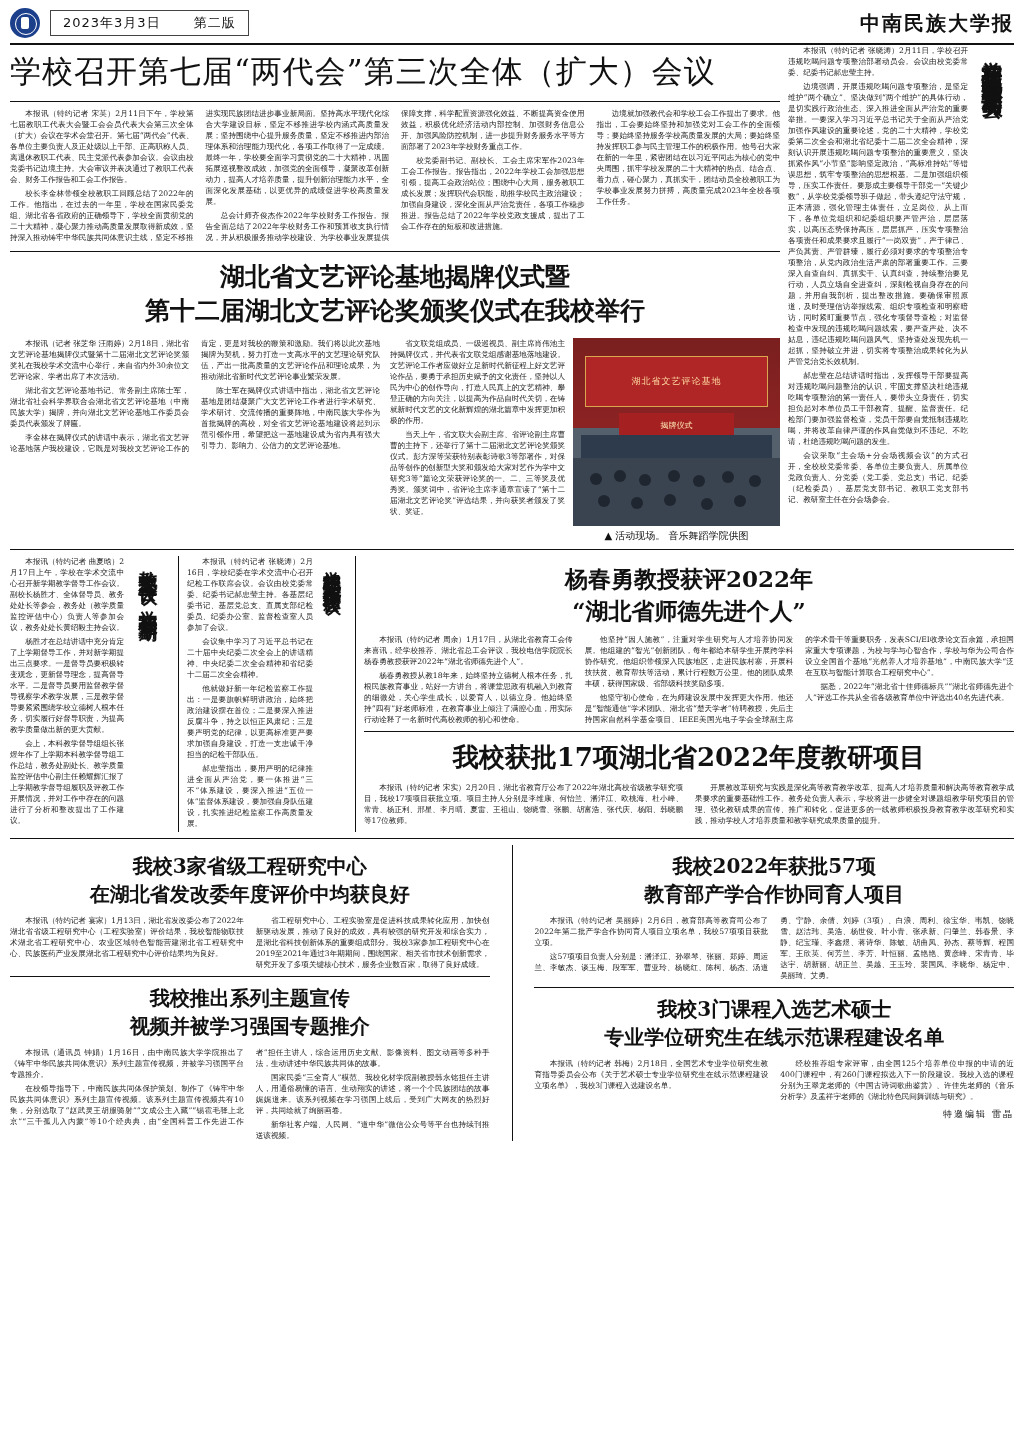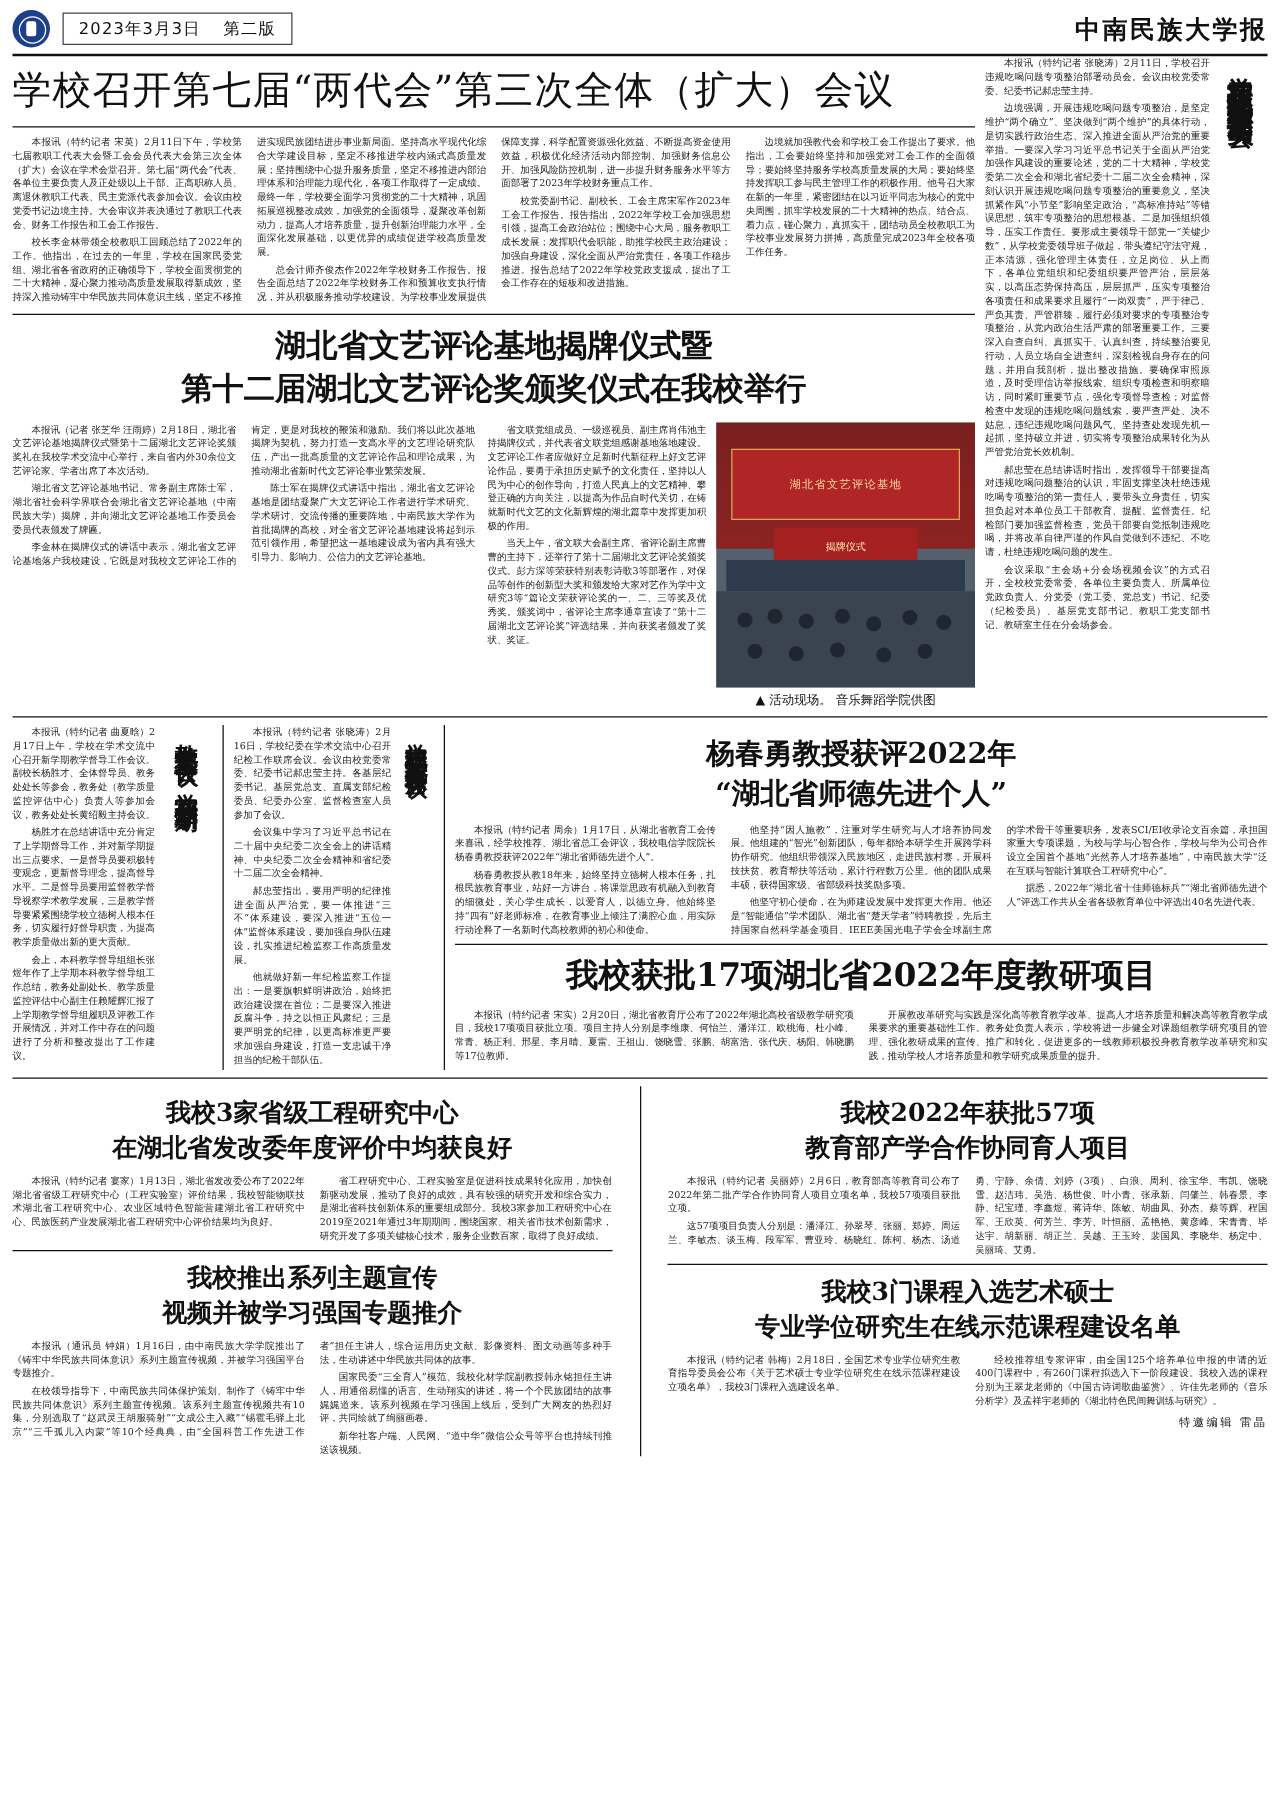--- a/index.html
+++ b/index.html
@@ -5,21 +5,21 @@
   html,body{margin:0;padding:0;background:#fff;}
   body{width:1024px;height:1447px;font-family:"DejaVu Serif",serif;color:#111;overflow:hidden;}
   .page{width:1024px;height:1447px;position:relative;box-sizing:border-box;padding:8px 10px 4px 10px;}
 
   
   .masthead{display:flex;align-items:center;border-bottom:2px solid #111;padding-bottom:5px;}
   .logo{width:30px;height:30px;border-radius:50%;background:#1b3f8b;position:relative;flex:0 0 auto;}
   .logo:after{content:"";position:absolute;left:5px;top:5px;width:20px;height:20px;border-radius:50%;border:1px solid #fff;}
   .logo:before{content:"";position:absolute;left:11px;top:9px;width:8px;height:12px;background:#fff;border-radius:2px;}
   .date-box{margin-left:10px;border:1px solid #444;padding:3px 12px;font-size:13px;letter-spacing:1px;font-family:"DejaVu Sans",sans-serif;}
-  .date-box span{margin-right:13px;}
+  .date-box span{margin-right:28px;}
   .date-box span:last-child{margin-right:0;}
   .paper-name{margin-left:auto;font-size:20px;font-weight:bold;letter-spacing:2px;font-family:"DejaVu Serif",serif;}
   p{margin:0 0 3px 0;text-align:justify;text-justify:inter-ideograph;}
   .body-text{font-size:7.6px;line-height:1.45;color:#1a1a1a;}
   .body-text p{text-indent:2em;}
   .rule{border-top:1px solid #111;margin:6px 0;}
 
   
   .vtitle{writing-mode:vertical-rl;text-orientation:upright;font-weight:bold;letter-spacing:2px;}
 
@@ -100,21 +100,21 @@
           <p>李金林在揭牌仪式的讲话中表示，湖北省文艺评论基地落户我校建设，它既是对我校文艺评论工作的肯定，更是对我校的鞭策和激励。我们将以此次基地揭牌为契机，努力打造一支高水平的文艺理论研究队伍，产出一批高质量的文艺评论作品和理论成果，为推动湖北省新时代文艺评论事业繁荣发展。</p>
           <p>陈士军在揭牌仪式讲话中指出，湖北省文艺评论基地是团结凝聚广大文艺评论工作者进行学术研究、学术研讨、交流传播的重要阵地，中南民族大学作为首批揭牌的高校，对全省文艺评论基地建设将起到示范引领作用，希望把这一基地建设成为省内具有强大引导力、影响力、公信力的文艺评论基地。</p>
         </div>
         <div style="width:390px">
           <div style="display:flex;gap:8px">
             <div style="width:175px" class="body-text">
               <p>省文联党组成员、一级巡视员、副主席肖伟池主持揭牌仪式，并代表省文联党组感谢基地落地建设。文艺评论工作者应做好立足新时代新征程上好文艺评论作品，要勇于承担历史赋予的文化责任，坚持以人民为中心的创作导向，打造人民真上的文艺精神、攀登正确的方向关注，以提高为作品自时代关切，在铸就新时代文艺的文化新辉煌的湖北篇章中发挥更加积极的作用。</p>
               <p>当天上午，省文联大会副主席、省评论副主席曹曹的主持下，还举行了第十二届湖北文艺评论奖颁奖仪式。彭方深等荣获特别表彰诗歌3等部署作，对保品等创作的创新型大奖和颁发给大家对艺作为学中文研究3等“篇论文荣获评论奖的一、二、三等奖及优秀奖。颁奖词中，省评论主席李通章宣读了“第十二届湖北文艺评论奖”评选结果，并向获奖者颁发了奖状、奖证。</p>
             </div>
             <div style="width:207px">
-              <div class="photo" style="height:212px">
+              <div class="photo" style="height:188px">
                 <div class="stage"></div>
                 <div class="banner">湖北省文艺评论基地</div>
                 <div class="banner2">揭牌仪式</div>
                 <div class="table-row"></div>
                 <div class="aud">
                   <div class="head" style="left:8%;top:22%"></div>
                     <div class="head" style="left:20%;top:18%"></div>
                   <div class="head" style="left:32%;top:24%"></div>
                     <div class="head" style="left:46%;top:18%"></div>
                   <div class="head" style="left:58%;top:26%"></div>
@@ -161,22 +161,22 @@
         <div class="vtitle" style="font-size:19px">教学督导工作会议 学校召开新学期</div>
       </div>
     </div>
 
     <div class="divider-v"></div>
 
     <div style="width:160px;display:flex;gap:4px">
       <div style="flex:1" class="body-text">
         <p>本报讯（特约记者 张晓涛）2月16日，学校纪委在学术交流中心召开纪检工作联席会议。会议由校党委常委、纪委书记郝忠莹主持。各基层纪委书记、基层党总支、直属支部纪检委员、纪委办公室、监督检查室人员参加了会议。</p>
         <p>会议集中学习了习近平总书记在二十届中央纪委二次全会上的讲话精神、中央纪委二次全会精神和省纪委十二届二次全会精神。</p>
+        <p>他就做好新一年纪检监察工作提出：一是要旗帜鲜明讲政治，始终把政治建设摆在首位；二是要深入推进反腐斗争，持之以恒正风肃纪；三是要严明党的纪律，以更高标准更严要求加强自身建设，打造一支忠诚干净担当的纪检干部队伍。</p>
         <p>郝忠莹指出，要用严明的纪律推进全面从严治党，要一体推进“三不”体系建设，要深入推进“五位一体”监督体系建设，要加强自身队伍建设，扎实推进纪检监察工作高质量发展。</p>
-        <p>他就做好新一年纪检监察工作提出：一是要旗帜鲜明讲政治，始终把政治建设摆在首位；二是要深入推进反腐斗争，持之以恒正风肃纪；三是要严明党的纪律，以更高标准更严要求加强自身建设，打造一支忠诚干净担当的纪检干部队伍。</p>
       </div>
       <div class="vcol" style="width:30px">
         <div class="vtitle" style="font-size:18px">学校纪委召开纪检工作联席会议</div>
       </div>
     </div>
 
     <div class="divider-v"></div>
 
     <div style="flex:1">
       <h2 class="h3" style="font-size:23px">

